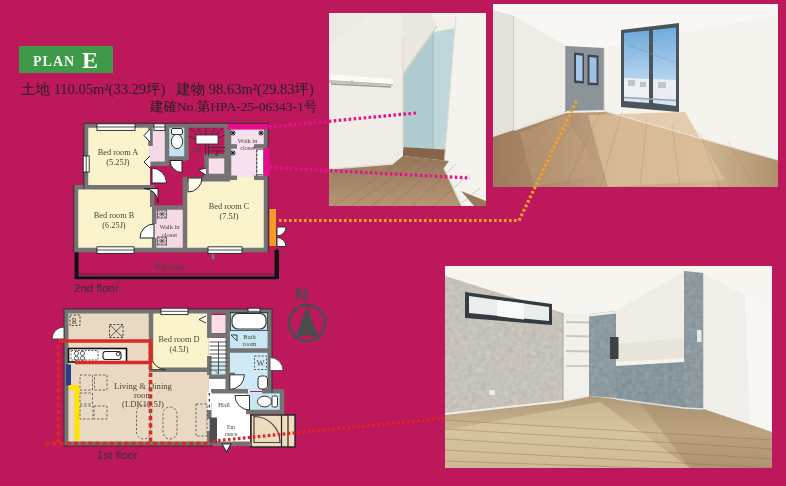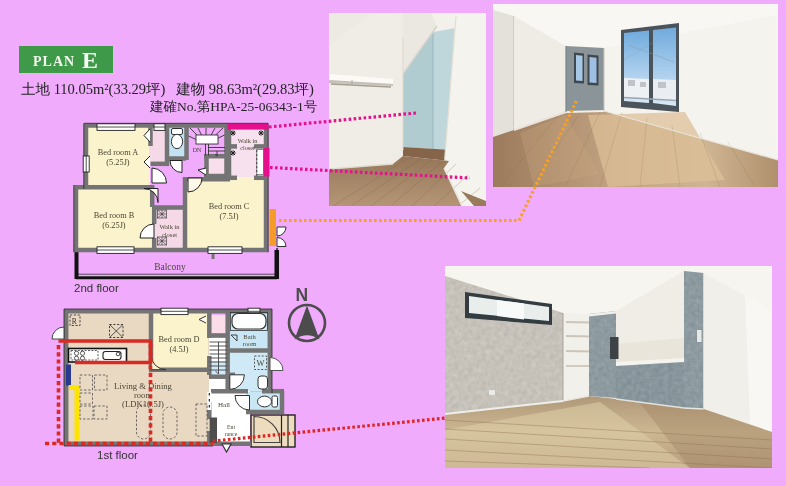--- a/index.html
+++ b/index.html
@@ -1,17 +1,17 @@
 <!DOCTYPE html>
 <html><head>
 <meta charset="utf-8">
 <style>
 html,body{margin:0;padding:0;background:#ffffff;}
 body{font-family:"Liberation Serif",serif;}
-#stage{position:relative;width:786px;height:486px;overflow:hidden;background:#f0abfc;}
+#stage{position:relative;width:786px;height:486px;overflow:hidden;background:#be185d;}
 </style>
 </head>
 <body>
 <div id="stage">
 <svg width="786" height="486" viewBox="0 0 786 486">
 <defs>
 <linearGradient id="floor1" x1="0" y1="0" x2="0" y2="1">
 <stop offset="0" stop-color="#96765a"></stop>
           <stop offset="1" stop-color="#b49676"></stop>
 </linearGradient>

